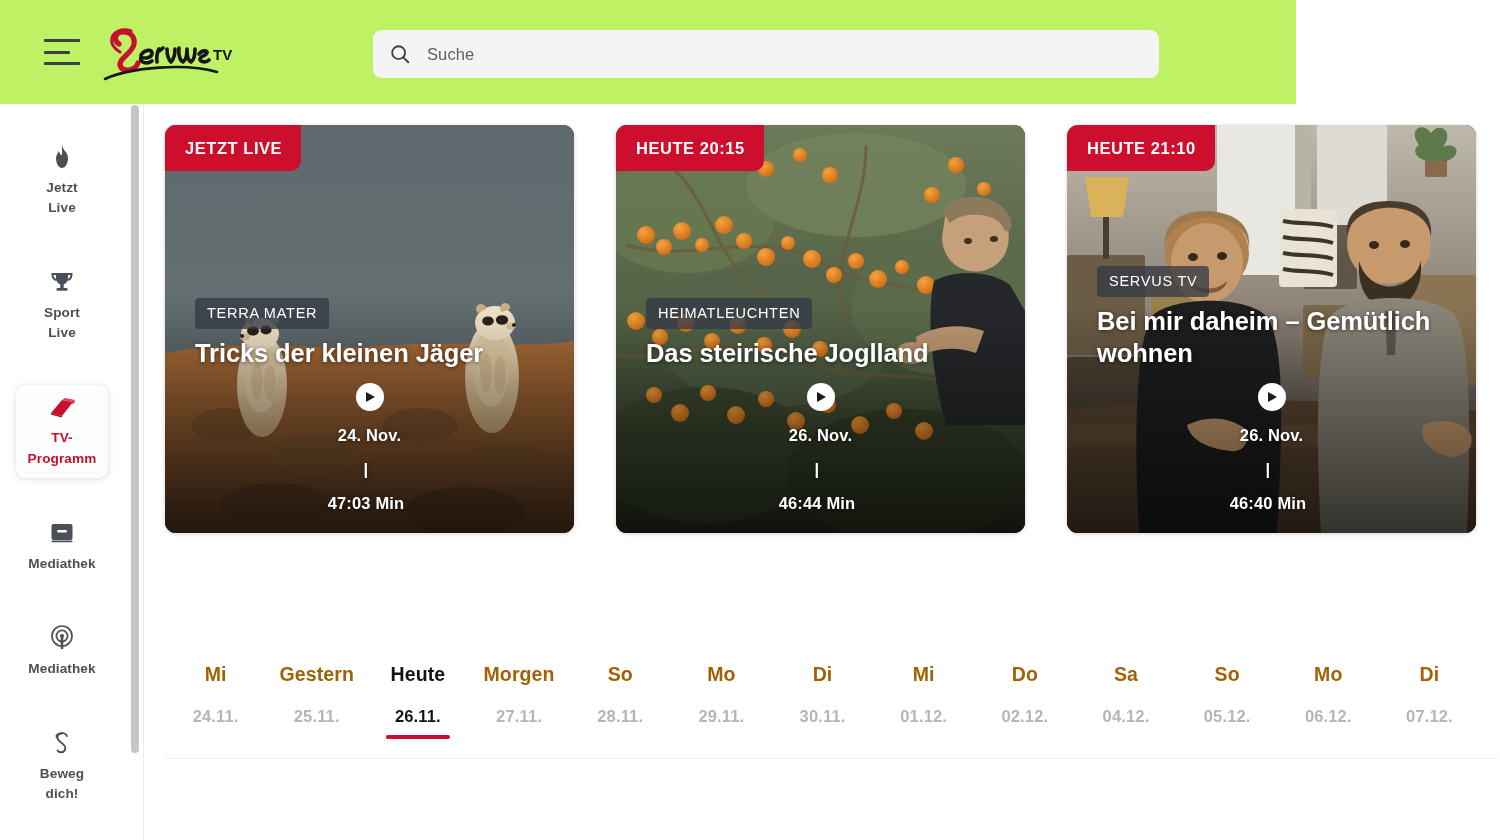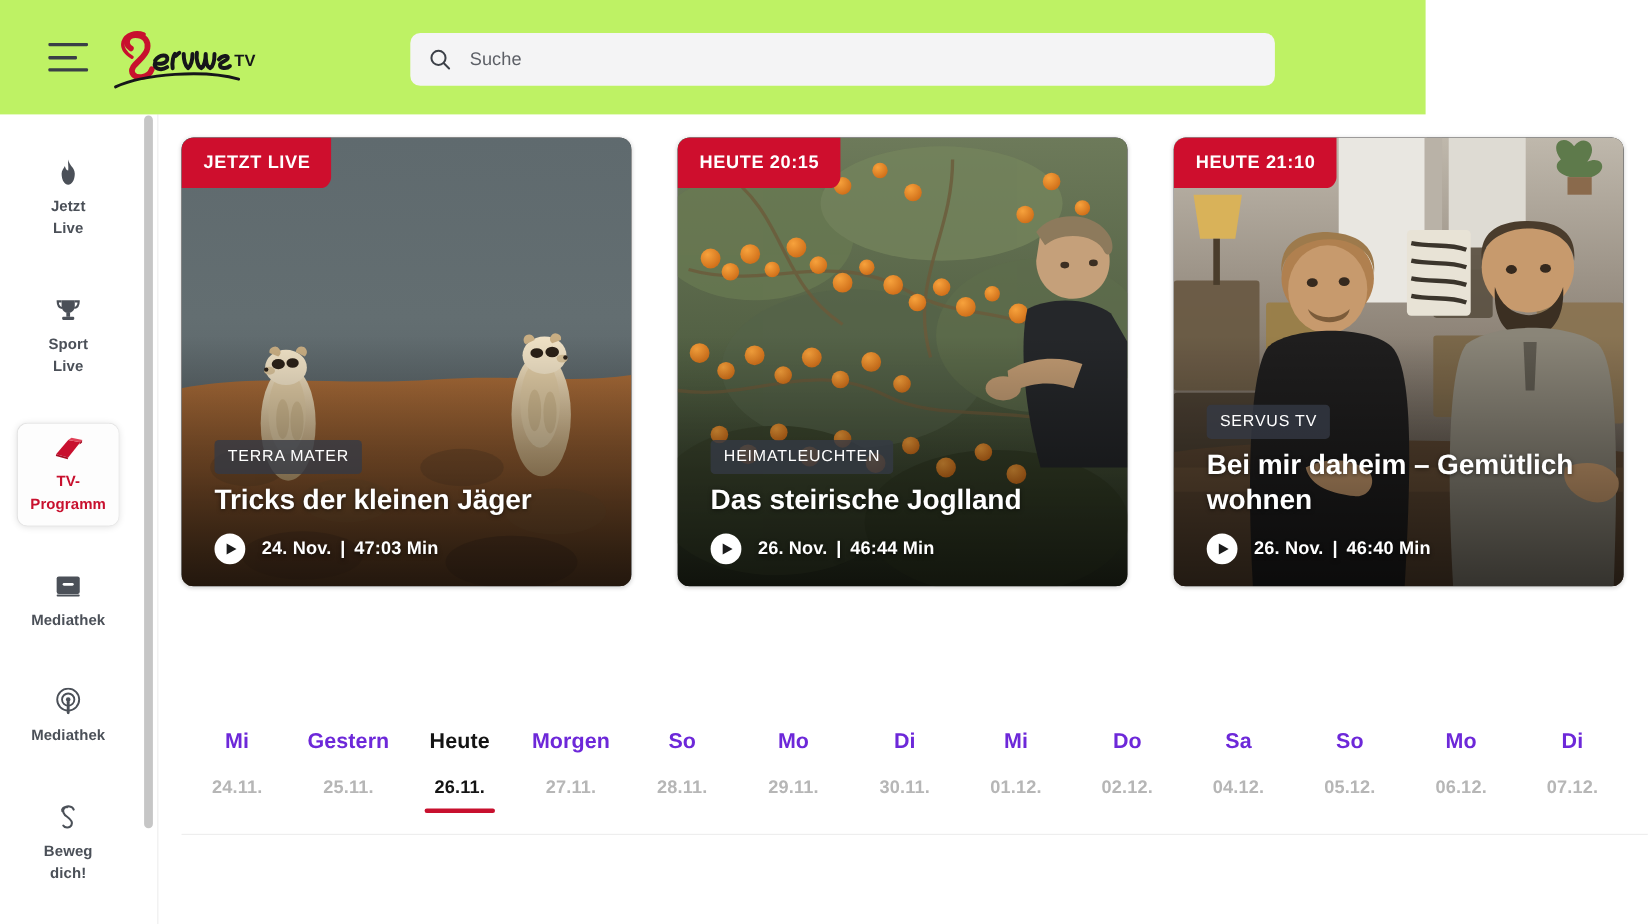--- a/index.html
+++ b/index.html
@@ -97,21 +97,21 @@
   .genre-tag {
     display: inline-block; background: rgba(52,58,69,.78); color: #fff;
     font-size: 14.5px; letter-spacing: .75px; padding: 7px 12px 8px;
     border-radius: 4px; margin-bottom: 8px;
   }
   .card-title {
     color: #ffffff; font-size: 25.5px; font-weight: 700; line-height: 1.26;
     letter-spacing: -.1px; margin-bottom: 14px;
     text-shadow: 0 1px 4px rgba(0,0,0,.55);
   }
-  .card-meta { display: flex; align-items: center; gap: 15px; }
+  .card-meta { display: flex; align-items: center; gap: 15px; flex-direction: column; }
   .play-btn {
     width: 28px; height: 28px; border-radius: 50%; background: #fff; flex: none;
     display: flex; align-items: center; justify-content: center; cursor: pointer;
   }
   .play-btn .tri {
     width: 0; height: 0; margin-left: 2px;
     border-left: 9px solid #1b1b1b;
     border-top: 5.5px solid transparent; border-bottom: 5.5px solid transparent;
   }
   .card-meta-text {
@@ -121,21 +121,21 @@
 
   
   .date-strip {
     position: absolute; left: 21px; top: 551px; width: 1315px; height: 100px;
     display: flex; align-items: flex-start;
   }
   .date-item {
     flex: 1 1 0; display: flex; flex-direction: column; align-items: center;
     cursor: pointer; position: relative; padding-top: 7px;
   }
-  .date-day { font-size: 19.5px; font-weight: 700; color: #6d28d9; line-height: 1.25; letter-spacing: .1px; }
+  .date-day { font-size: 19.5px; font-weight: 700; color: #a16207; line-height: 1.25; letter-spacing: .1px; }
   .date-num { font-size: 16.5px; font-weight: 600; color: #b6b6b6; margin-top: 21px; letter-spacing: .15px; }
   .date-item.active .date-day { color: #141414; }
   .date-item.active .date-num { color: #141414; }
   .date-underline {
     position: absolute; bottom: -13px; left: 50%; transform: translateX(-50%);
     width: 64px; height: 4px; background: #c8102e; border-radius: 2px;
   }
 
   .divider-h {
     position: absolute; left: 21px; top: 654px; width: 1333px; height: 1px; background: #ededed;

